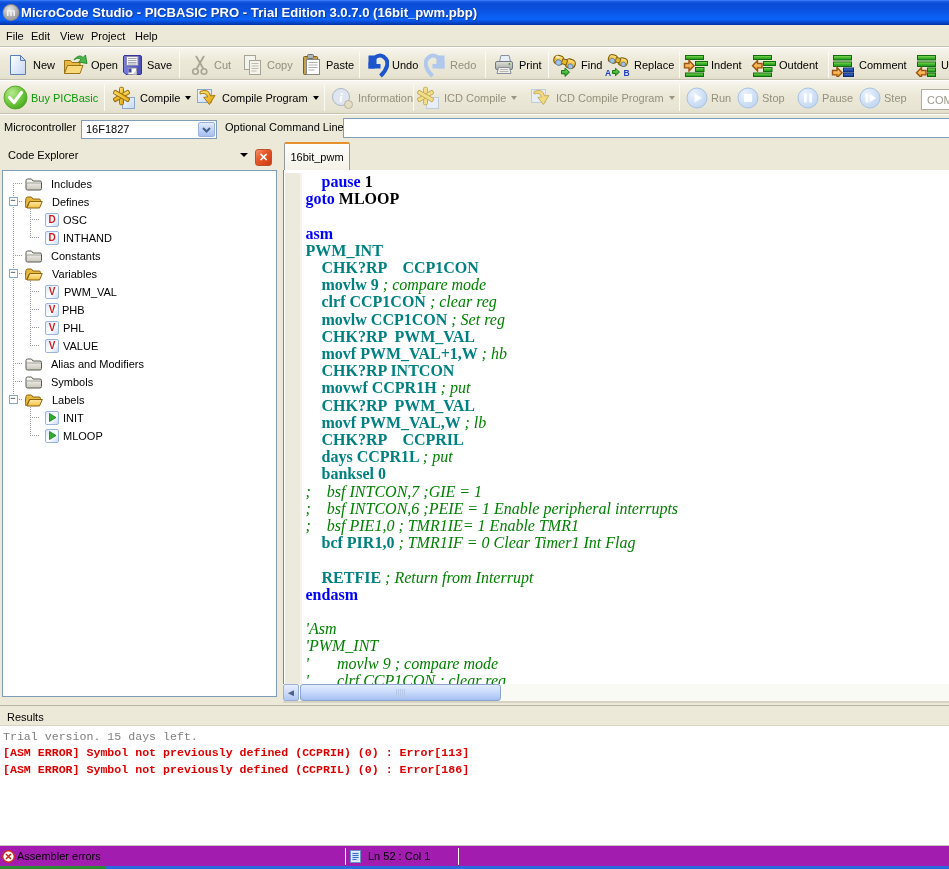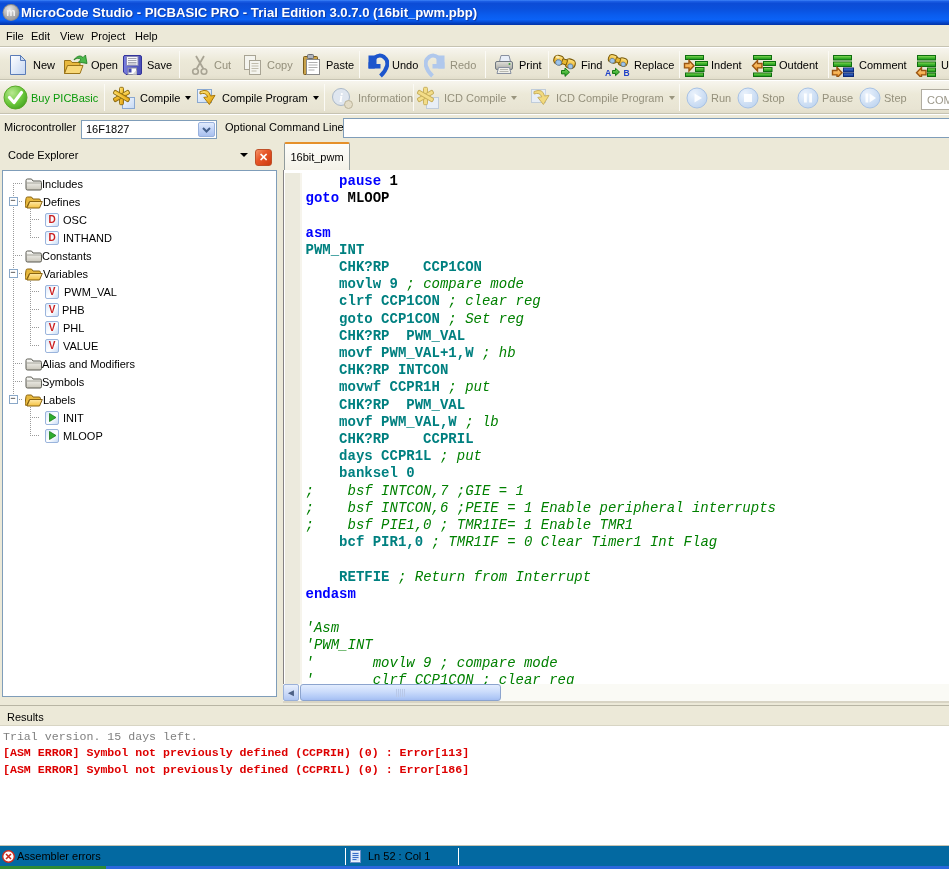--- a/index.html
+++ b/index.html
@@ -29,50 +29,50 @@
 #combo .cval{position:absolute;left:4px;top:2px;color:#000}
 #combo .cbtn{position:absolute;right:1px;top:1px;width:17px;height:15px;border-radius:2px;background:linear-gradient(180deg,#e2ecfd 0%,#c2d4f7 50%,#a8c0ef 100%);border:1px solid #98b1dd;display:flex;align-items:center;justify-content:center}
 #cmdline{position:absolute;left:343px;top:3px;width:606px;height:20px;background:#fff;border:1px solid #7f9db9;border-right:none}
 
 #cehdr{position:absolute;left:0;top:139px;width:281px;height:31px;background:#ece9d8}
 #cehdr .t{position:absolute;left:8px;top:10px;color:#000}
 #cehdr .dd{position:absolute;left:240px;top:14px;width:0;height:0;border-left:4px solid transparent;border-right:4px solid transparent;border-top:4px solid #000}
 #cex{position:absolute;left:255px;top:149px;width:17px;height:17px;border-radius:3px;background:linear-gradient(135deg,#f49468 0%,#e8572a 40%,#cc3a10 100%);border:1px solid #c05028;color:#fff;font-weight:bold;font-size:11px;text-align:center;line-height:15px}
 #tree{position:absolute;left:2px;top:170px;width:275px;height:527px;background:#fff;border:1px solid #7f9db9;overflow:hidden}
 .trow{position:absolute;left:0;height:18px;display:flex;align-items:center;white-space:nowrap}
-.trow .txt{margin-left:0;color:#000}
+.trow .txt{margin-left:9px;color:#000}
 .hdot{width:10px;height:1px;background-image:repeating-linear-gradient(to right,#9a9a9a 0 1px,transparent 1px 2px);margin-right:2px}
 .vdot{position:absolute;width:1px;background-image:repeating-linear-gradient(to bottom,#9a9a9a 0 1px,transparent 1px 2px)}
 .li{display:inline-flex;align-items:center;justify-content:center;margin-left:3px;width:14px;height:14px;border-radius:2px;background:linear-gradient(135deg,#dceafc 0%,#fff 55%,#c8dcf6 100%);border:1px solid #9ab4dc;font-weight:bold;font-size:10px}
 .liD,.liV{color:#cc2020}
 .ebox{position:absolute;left:5.5px;width:9px;height:9px;background:#fff;border:1px solid #8aa8c8;color:#000;font-size:9px;line-height:7px;text-align:center}
 .ebox span{position:relative;top:-1px}
 
 #tabstrip{position:absolute;left:281px;top:139px;width:668px;height:31px;background:#ece9d8}
 #tab{position:absolute;left:3px;top:3px;width:66px;height:28px;background:linear-gradient(180deg,#fdfdfb 0%,#f4f2e8 100%);border:1px solid #919b9c;border-bottom:none;border-top:2px solid #e5902a;border-radius:2px 2px 0 0;text-align:center;line-height:26px;color:#000}
 #editor{position:absolute;left:283px;top:170px;width:666px;height:514px;background:#fff;border-left:1px solid #848284;overflow:hidden}
 #gutter{position:absolute;left:0.5px;top:3px;width:17.5px;height:511px;background:#eceadd;border-right:2px solid #f6f4ec}
-#code{position:absolute;left:21.5px;top:3px;font-family:Liberation Mono, monospace;font-size:14px;line-height:17.2px;font-weight:bold;white-space:pre;color:#000}
+#code{position:absolute;left:21.5px;top:3px;font-family:Liberation Serif, serif;font-size:16px;line-height:17.2px;font-weight:bold;white-space:pre;color:#000}
 #code .k{color:#0000ff}
 #code .a{color:#008080}
 #code .c{color:#008000;font-style:italic;font-weight:normal}
 
 #hscroll{position:absolute;left:283px;top:684px;width:666px;height:17px;background:#fafaf5}
 #hs-left{position:absolute;left:0;top:0;width:16px;height:17px;border-radius:2px;background:linear-gradient(180deg,#e8effc 0%,#c8d8f8 60%,#b0c6f2 100%);border:1px solid #9ab0d8;color:#4d6185;font-weight:bold;font-size:10px;text-align:center;line-height:15px}
 #hs-thumb{position:absolute;left:17px;top:0;width:201px;height:17px;border-radius:3px;background:linear-gradient(180deg,#e2ecfe 0%,#cbdcfb 45%,#b0c8f6 85%,#a4bef2 100%);border:1px solid #8ca4ce}
 #hs-grip{position:absolute;left:95px;top:4px;width:9px;height:8px;background:repeating-linear-gradient(90deg,#b8c8e8 0,#b8c8e8 1px,transparent 1px,transparent 2px)}
 #editorbtm{position:absolute;left:283px;top:701px;width:666px;height:2px;background:#d8d4c4}
 
 #reshdr{position:absolute;left:0;top:705px;width:949px;height:21px;background:#ece9d8;border-top:1px solid #b8b5a4;border-bottom:1px solid #d8d5c4}
 #reshdr .t{position:absolute;left:7px;top:5px}
 #results{position:absolute;left:0;top:726px;width:949px;height:119px;background:#fff;font-family:"Liberation Mono",monospace;font-size:11.6px;line-height:16.3px;white-space:pre;padding:3px 0 0 3px}
 #results .gray{color:#808080}
 #results .err{color:#dd0000;font-weight:bold}
 
-#statusbar{position:absolute;left:0;top:845px;width:949px;height:21px;background:#0369a1;border-top:1px solid #c6c3b2}
+#statusbar{position:absolute;left:0;top:845px;width:949px;height:21px;background:#a21caf;border-top:1px solid #c6c3b2}
 #statusbar .s1{position:absolute;left:17px;top:4px;color:#000}
 #statusbar .s2{position:absolute;left:368px;top:4px;color:#000}
 .sdiv{position:absolute;top:2px;width:1px;height:17px;background:#d2cfbe;border-right:1px solid #fff}
 
 #taskbar{position:absolute;left:0;top:866px;width:949px;height:3px;background:#2b68dd}
 #taskstart{position:absolute;left:0;top:866px;width:106px;height:3px;background:#2f8a35}
 </style></head>
 <body>
 <div id="titlebar">
   <svg class="abs" style="left:2px;top:3px" width="18" height="19" viewBox="0 0 18 19">
@@ -569,21 +569,21 @@
 <div id="editor">
     <div id="gutter"></div>
     <div id="code">    <span class="k">pause</span> 1
 <span class="k">goto</span> MLOOP
 
 <span class="k">asm</span>
 <span class="a">PWM_INT</span>
     <span class="a">CHK?RP    CCP1CON</span>
     <span class="a">movlw 9</span> <span class="c">; compare mode</span>
     <span class="a">clrf CCP1CON</span> <span class="c">; clear reg</span>
-    <span class="a">goto CCP1CON</span> <span class="c">; Set reg</span>
+    <span class="a">movlw CCP1CON</span> <span class="c">; Set reg</span>
     <span class="a">CHK?RP  PWM_VAL</span>
     <span class="a">movf PWM_VAL+1,W</span> <span class="c">; hb</span>
     <span class="a">CHK?RP INTCON</span>
     <span class="a">movwf CCPR1H</span> <span class="c">; put</span>
     <span class="a">CHK?RP  PWM_VAL</span>
     <span class="a">movf PWM_VAL,W</span> <span class="c">; lb</span>
     <span class="a">CHK?RP    CCPRIL</span>
     <span class="a">days CCPR1L</span> <span class="c">; put</span>
     <span class="a">banksel 0</span>
 <span class="c">;    bsf INTCON,7 ;GIE = 1</span>

